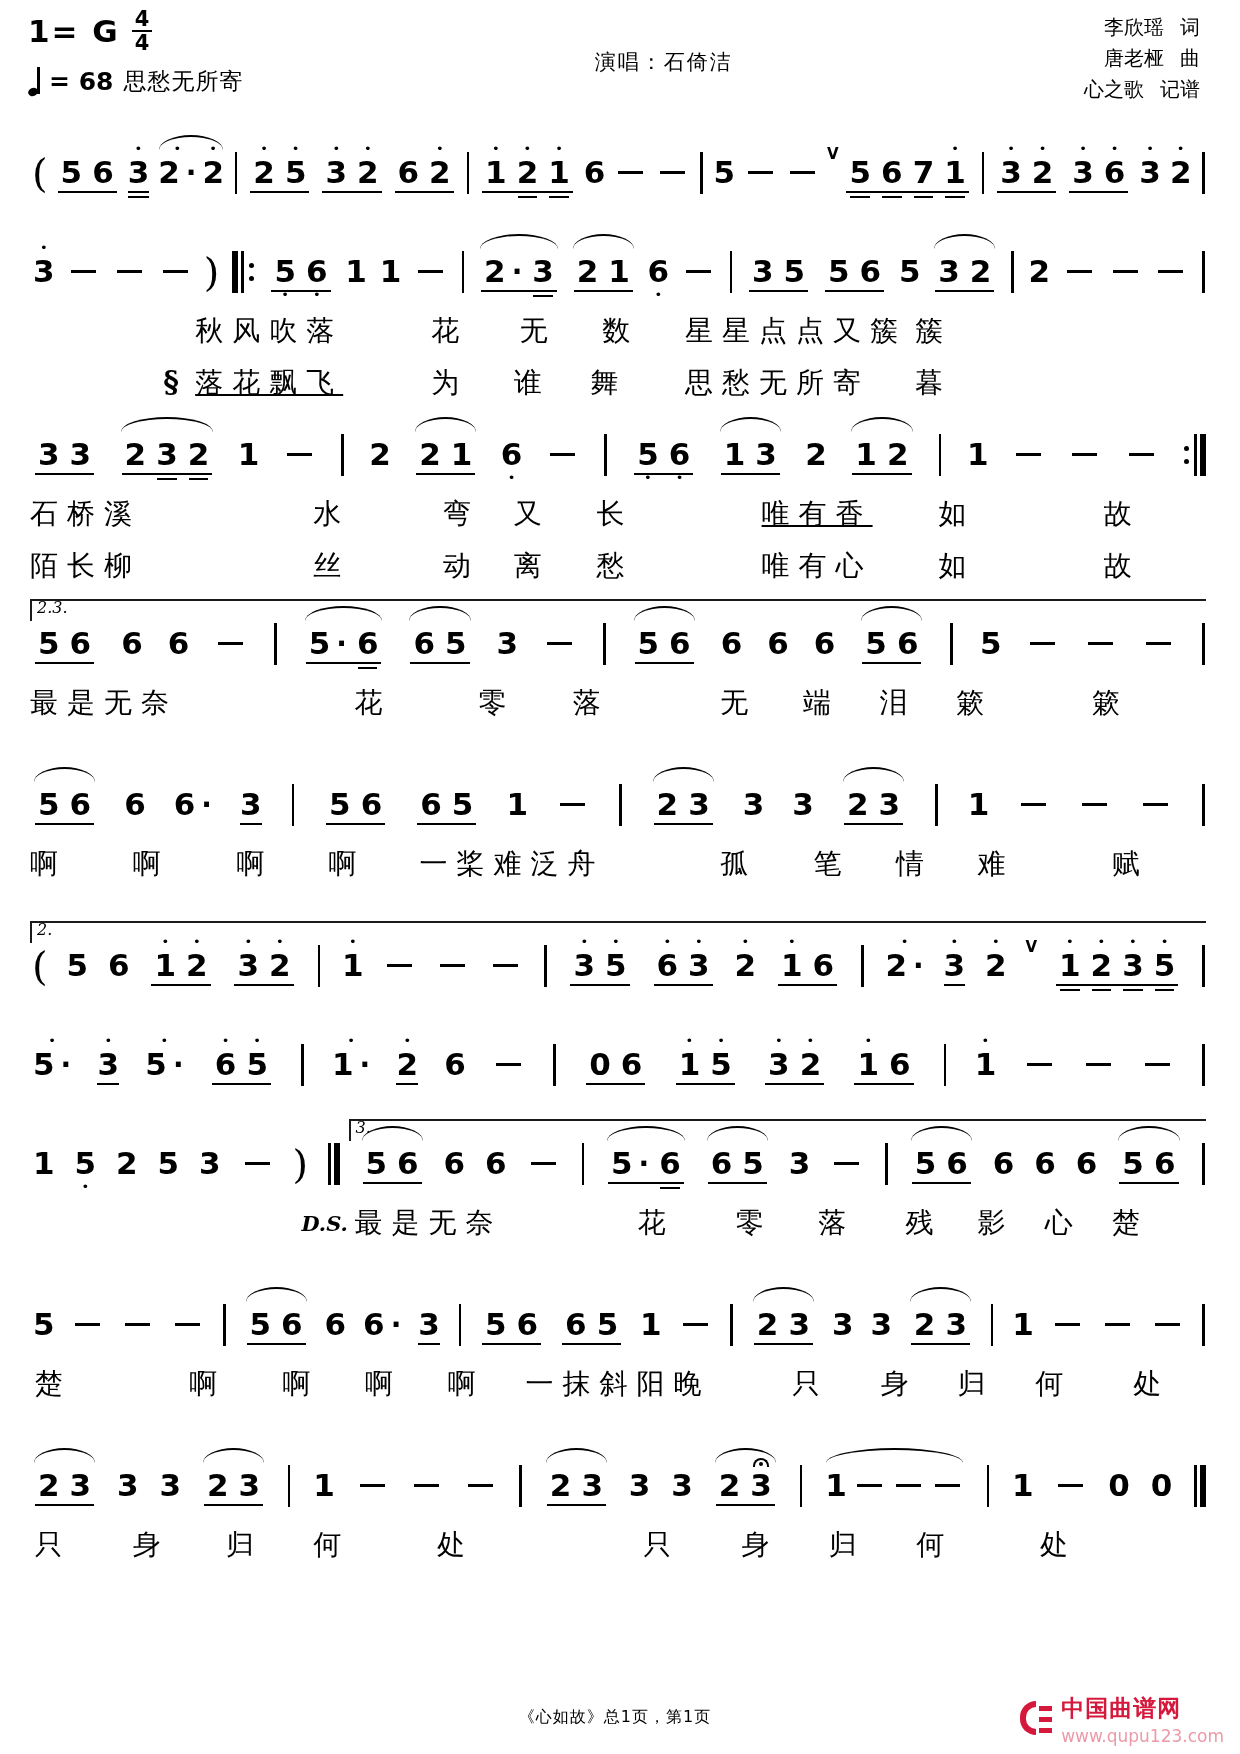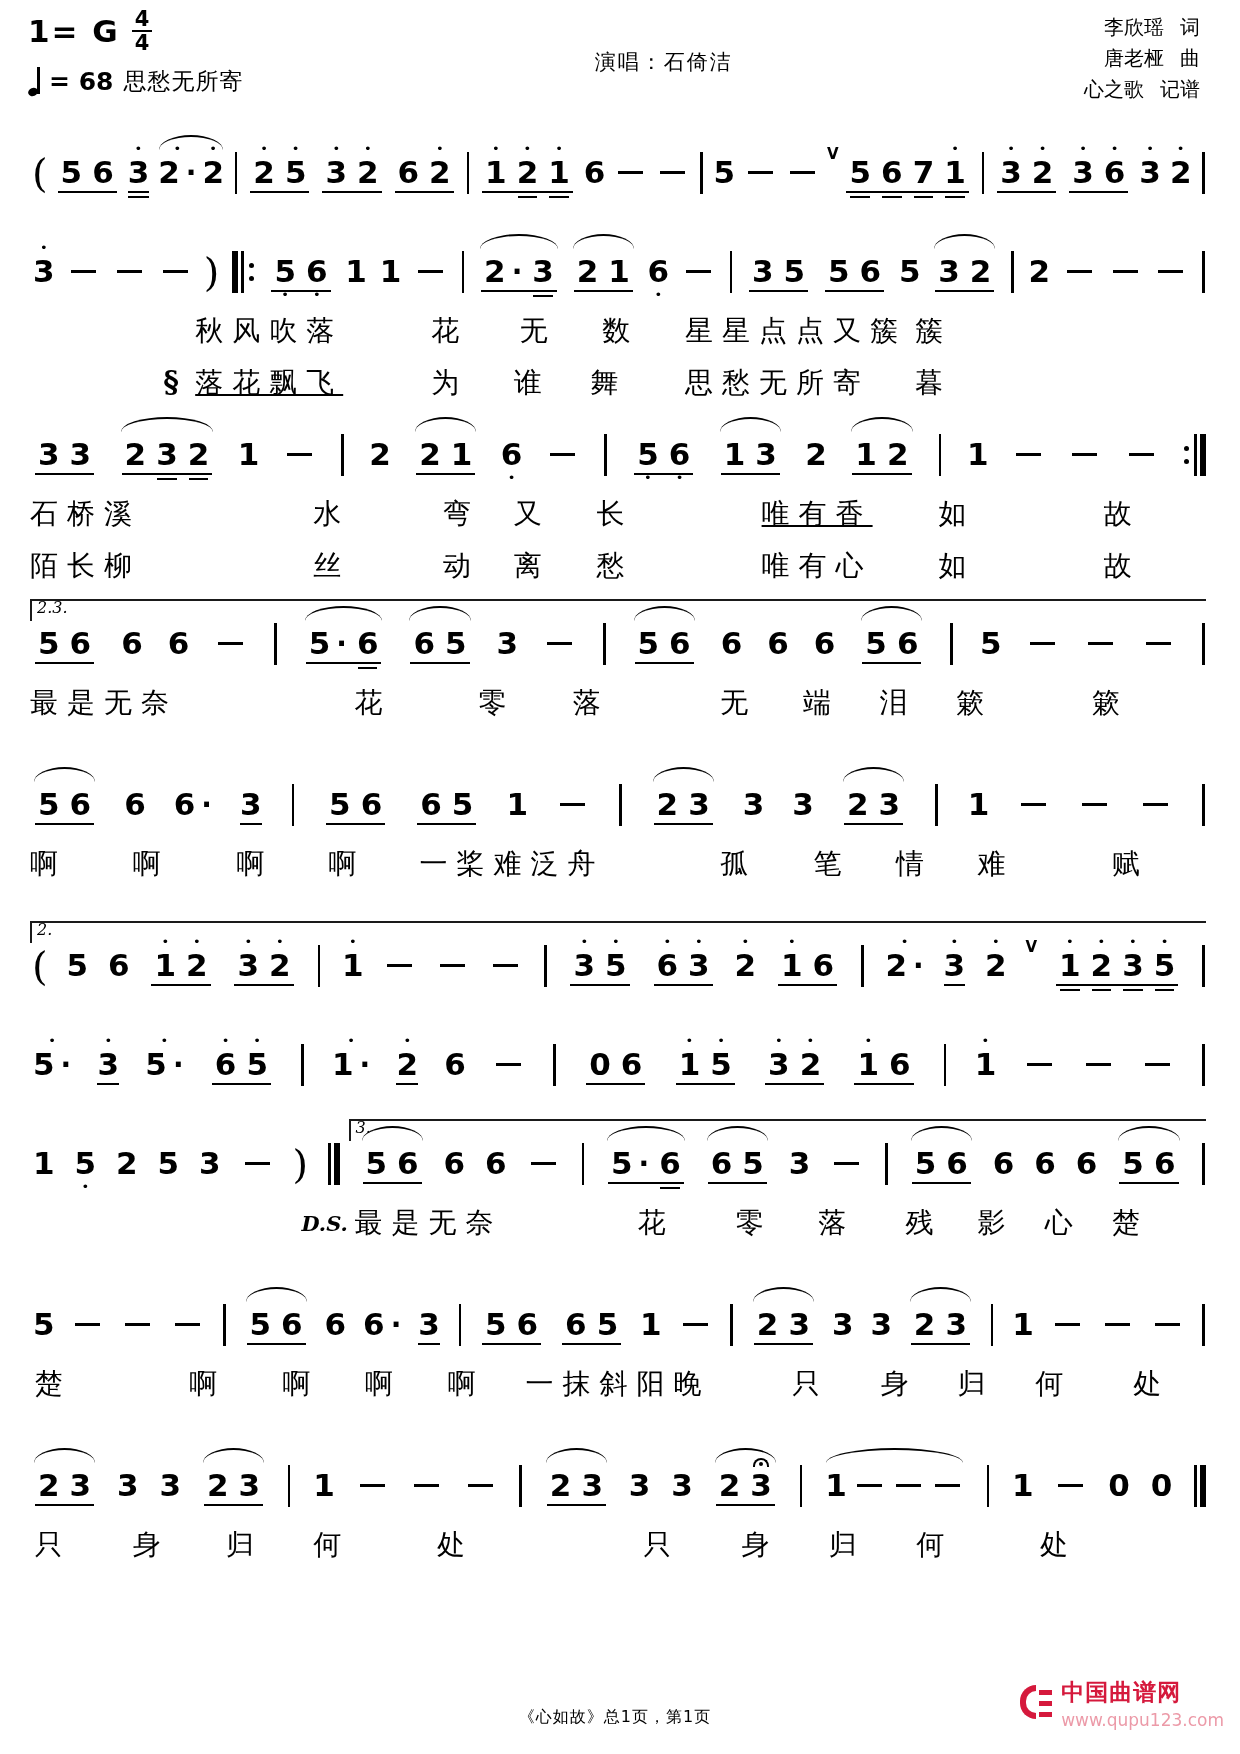--- a/index.html
+++ b/index.html
@@ -60,21 +60,21 @@
          border-left:2.5px solid #1a1a1a;z-index:1;}
   .vlab{font-style:italic;font-size:16px;font-family:"DejaVu Serif","Liberation Serif",serif;
         padding-left:5px;display:inline-block;transform:translateY(-3px);}
   .lyrics{position:relative;height:48px;margin-top:4px;}
   .lyr{position:absolute;top:6px;font-size:28px;letter-spacing:9px;white-space:nowrap;}
   .segno{font-size:30px;font-family:"DejaVu Serif","Liberation Serif",serif;font-weight:bold;letter-spacing:0;}
   .ds{font-style:italic;font-weight:bold;font-family:"DejaVu Serif","Liberation Serif",serif;
       font-size:21px;top:13px;letter-spacing:0;}
   
   .pageinfo{position:absolute;bottom:26px;left:0;right:10px;text-align:center;font-size:16px;letter-spacing:1px;}
-  .logo{position:absolute;right:16px;bottom:24px;display:flex;align-items:center;gap:7px;}
+  .logo{position:absolute;right:16px;bottom:8px;display:flex;align-items:center;gap:7px;}
   .logo-mark{width:34px;height:46px;position:relative;}
   .logo-mark::before{content:"";position:absolute;left:0;top:4px;width:16px;height:34px;
                      border:6px solid #d5193c;border-right:none;border-radius:16px 0 0 16px;box-sizing:border-box;}
   .logo-mark::after{content:"";position:absolute;right:2px;top:9px;width:13px;height:27px;
                     background:repeating-linear-gradient(#d5193c 0 5px,transparent 5px 11px);}
   .logo-site{font-size:23px;font-weight:bold;color:#d5193c;letter-spacing:1px;}
   .logo-url{font-size:17px;color:#ec9aa8;margin-top:2px;}
 </style>
 </head>
 <body>

